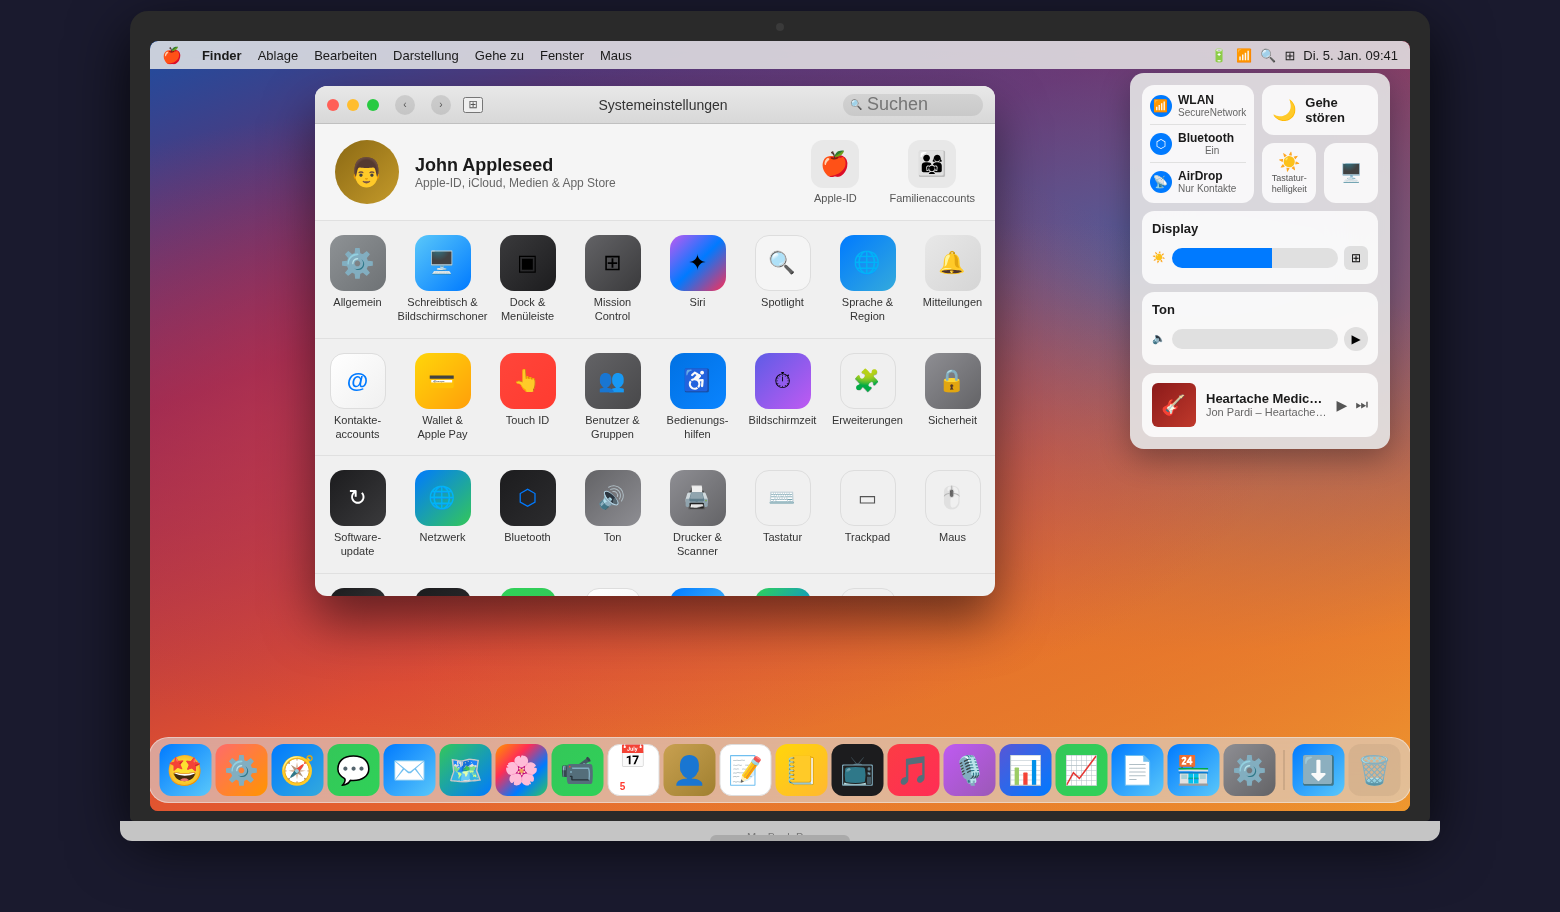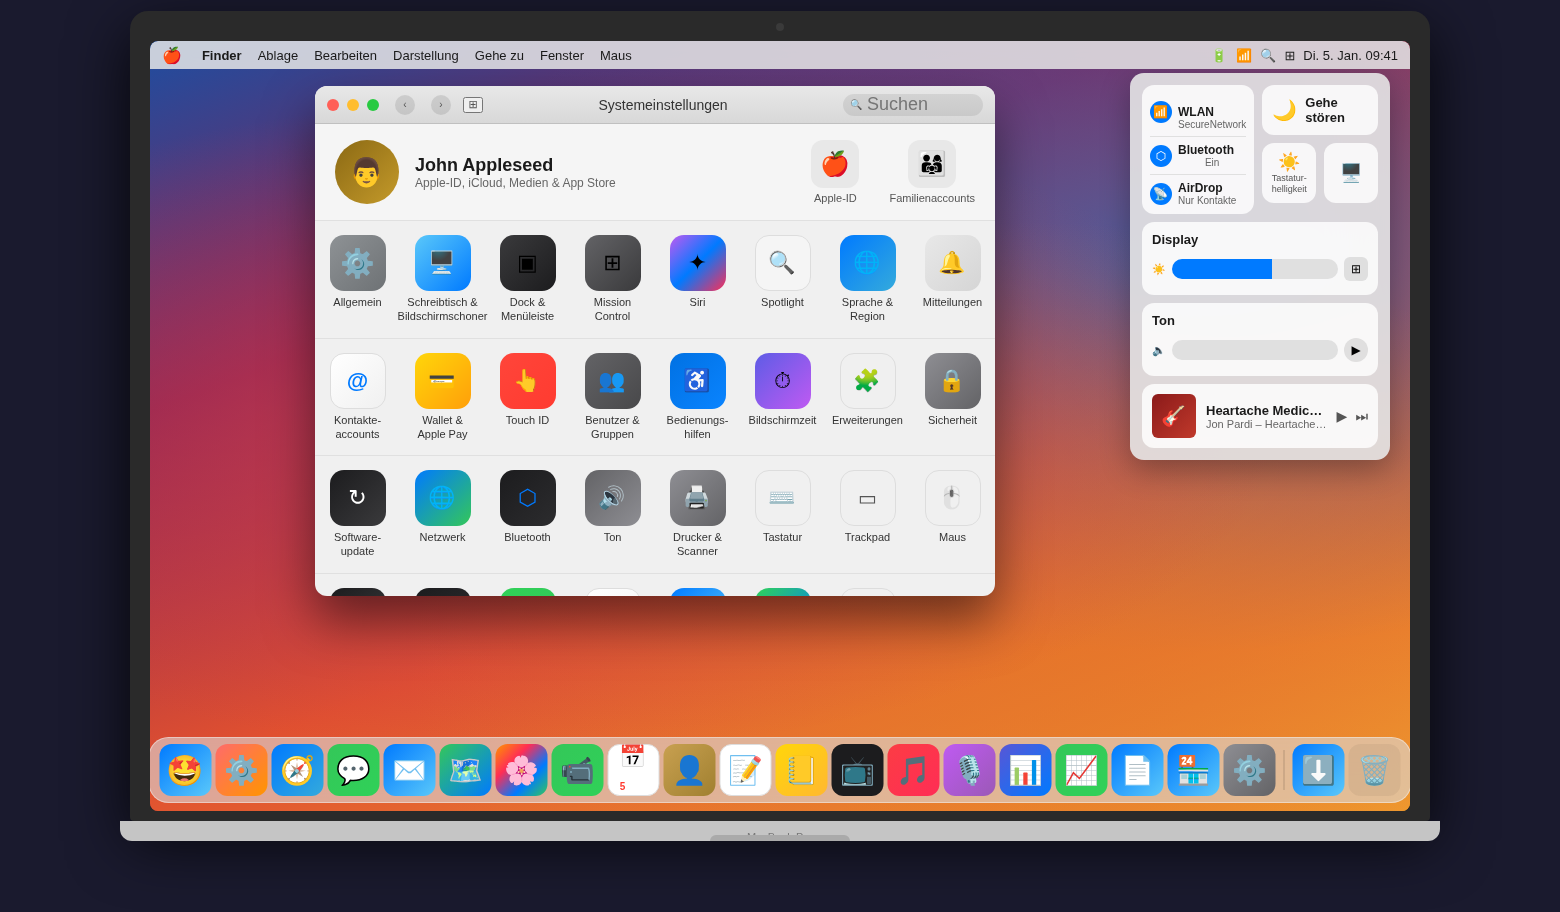--- a/index.html
+++ b/index.html
@@ -765,21 +765,21 @@
         </div>
       </div>
 
       <div class="control-center">
 
         <div class="cc-row">
 
           <div style="flex:1.5; background: rgba(255,255,255,0.8); border-radius:12px; padding:8px; display:flex; flex-direction:column; gap:6px;">
             <div class="cc-wide-row" style="cursor:pointer;">
               <div style="width:22px;height:22px;border-radius:50%;background:#007aff;display:flex;align-items:center;justify-content:center;font-size:12px;color:white;">📶</div>
-              <div style="flex:1;margin-top:12px;">
+              <div style="flex:1;">
                 <div style="font-size:12px;font-weight:600;color:#1a1a1a;">WLAN</div>
                 <div style="font-size:10px;color:#666;">SecureNetwork</div>
               </div>
             </div>
             <div style="height:1px;background:#e0e0e0;"></div>
             <div class="cc-wide-row" style="cursor:pointer;">
               <div style="width:22px;height:22px;border-radius:50%;background:#007aff;display:flex;align-items:center;justify-content:center;font-size:12px;color:white;">⬡</div>
               <div style="flex:1;">
                 <div style="font-size:12px;font-weight:600;color:#1a1a1a;">Bluetooth</div>
                 <div style="font-size:10px;color:#666;text-align:center;">Ein</div>

